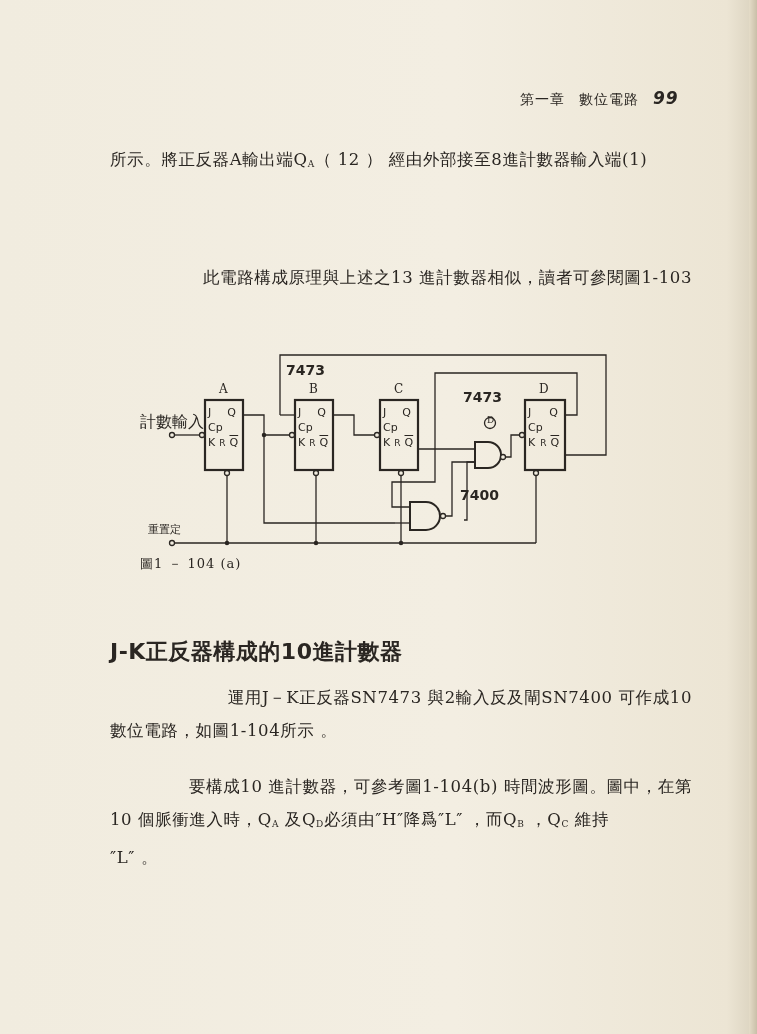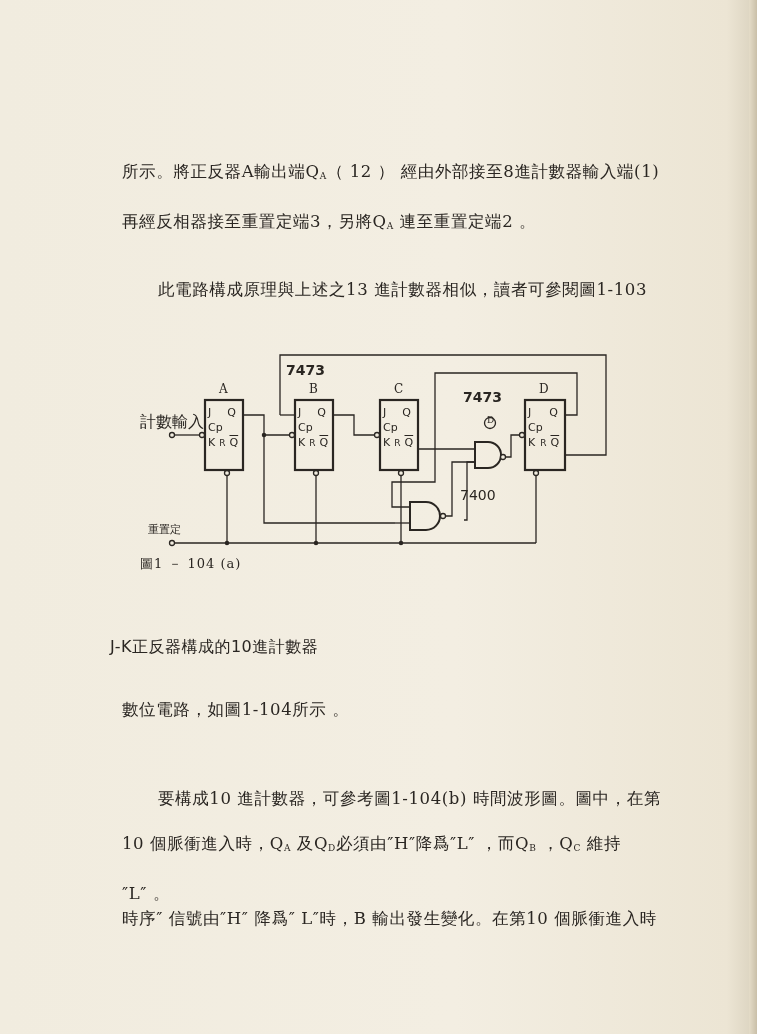--- a/index.html
+++ b/index.html
@@ -21,42 +21,46 @@
   .header {
     position: absolute; top: 88px; left: 520px;
     font-size: 14px; letter-spacing: 1px;
     display: flex; align-items: baseline; gap: 14px;
   }
   .header .pg { font-family: "DejaVu Sans", sans-serif; font-weight: bold; font-style: italic; font-size: 17px; }
   .para {
     position: absolute; left: 106px; width: 590px;
     font-size: 16.5px; line-height: 29px; letter-spacing: 0.6px;
   }
-  .para p { margin: 16px; white-space: nowrap; }
-  .indent { padding-left: 36px; }
+  .para p { margin: 4px; white-space: nowrap; }
+  .indent { padding-left: 36px; text-align: right; }
   .diagram { position: absolute; left: 130px; top: 345px; width: 500px; height: 215px; }
   .caption { position: absolute; left: 140px; top: 555px; font-size: 13px; letter-spacing: 1px; }
   .section-title {
     position: absolute; left: 110px; top: 637px;
-    font-family: "DejaVu Sans", sans-serif; font-weight: normal;
-    font-size: 16px; letter-spacing: 0.5px;
+    font-family: "DejaVu Sans", sans-serif; font-weight: bold;
+    font-size: 22px; letter-spacing: 0.5px;
   }
   .over { text-decoration: overline; }
   sub { font-size: 9px; vertical-align: -2px; }
 </style>
 </head>
 <body>
 
 <div class="page">
   <div class="right-edge"></div>
 
+  <div class="header">
+    <span>第一章</span>
+    <span>數位電路</span>
+    <span class="pg">99</span>
+  </div>
 
   <div class="para" style="top:141px">
     <p><span>所示。將正反器A輸出端Q</span><sub>A</sub><span>（ 12 ） 經由外部接至8進計數器輸入端(1)</span></p>
-    <p><span>再經反相器接至重置定端3，另將Q</span><sub>A</sub><span> 連至重置定端2 。</span></p>
   </div>
 
   <div class="para" style="top:259px">
     <p class="indent">此電路構成原理與上述之13 進計數器相似，讀者可參閱圖1-103</p>
   </div>
 
   <div class="diagram">
     <svg width="500" height="215" viewBox="0 0 500 215" xmlns="http://www.w3.org/2000/svg" font-family="DejaVu Sans, sans-serif" fill="none" stroke="#2a2622" stroke-width="1.3">
 
       <polyline points="150,70 150,10 476,10 476,110 436,110"></polyline>
@@ -111,21 +115,21 @@
       <circle cx="271" cy="128" r="2.5" fill="#f1ecdf"></circle>
       <circle cx="271" cy="198" r="1.6" fill="#2a2622"></circle>
       <polyline points="406,198 406,131"></polyline>
       <circle cx="406" cy="128" r="2.5" fill="#f1ecdf"></circle>
     </svg>
     
     <div style="position:absolute;left:10px;top:67px;font-size:16px">計數輸入</div>
     <div style="position:absolute;left:18px;top:177px;font-size:11px">重置定</div>
     <div style="position:absolute;left:156px;top:17px;font-size:14px;font-weight:bold;font-family:'DejaVu Sans',sans-serif">7473</div>
     <div style="position:absolute;left:333px;top:44px;font-size:14px;font-weight:bold;font-family:'DejaVu Sans',sans-serif">7473</div>
-    <div style="position:absolute;left:330px;top:142px;font-size:14px;font-weight:normal;font-family:'DejaVu Sans',sans-serif">7400</div>
+    <div style="position:absolute;left:330px;top:142px;font-size:14px;font-weight:bold;font-family:'DejaVu Sans',sans-serif">7400</div>
     <div style="position:absolute;left:357px;top:70px;font-size:9px">D</div>
 
     <div style="position:absolute;left:89px;top:37px;font-size:12px">A</div>
     <div style="position:absolute;left:179px;top:37px;font-size:12px">B</div>
     <div style="position:absolute;left:264px;top:37px;font-size:12px">C</div>
     <div style="position:absolute;left:409px;top:37px;font-size:12px">D</div>
 
     
     <div style="position:absolute;left:78px;top:60px;font-size:11px;line-height:15px;font-family:'DejaVu Sans',sans-serif">
       <div><span>J</span><span style="margin-left:16px">Q</span></div>
@@ -147,25 +151,25 @@
       <div>Cp</div>
       <div><span>K</span><span style="margin-left:5px;font-size:9px">R</span><span class="over" style="margin-left:4px">Q</span></div>
     </div>
   </div>
 
   <div class="caption">圖1 － 104 (a)</div>
 
   <div class="section-title">J-K正反器構成的10進計數器</div>
 
   <div class="para" style="top:679px">
+    <p class="indent">運用J－K正反器SN7473 與2輸入反及閘SN7400 可作成10</p>
     <p>數位電路，如圖1-104所示 。</p>
   </div>
 
   <div class="para" style="top:768px">
     <p class="indent">要構成10 進計數器，可參考圖1-104(b) 時間波形圖。圖中，在第</p>
     <p><span>10 個脈衝進入時，Q</span><sub>A</sub><span> 及Q</span><sub>D</sub><span>必須由″H″降爲″L″ ，而Q</span><sub>B</sub><span> ，Q</span><sub>C</sub><span> 維持</span></p>
     <p>″L″ 。</p>
   </div>
 
   <div class="para" style="top:888px">
-    <p>時序″ 信號由″H″ 降爲″ L″時，B 輸出發生變化。在第10 個脈衝進入時</p>
   </div>
 </div>
 
 </body></html>

